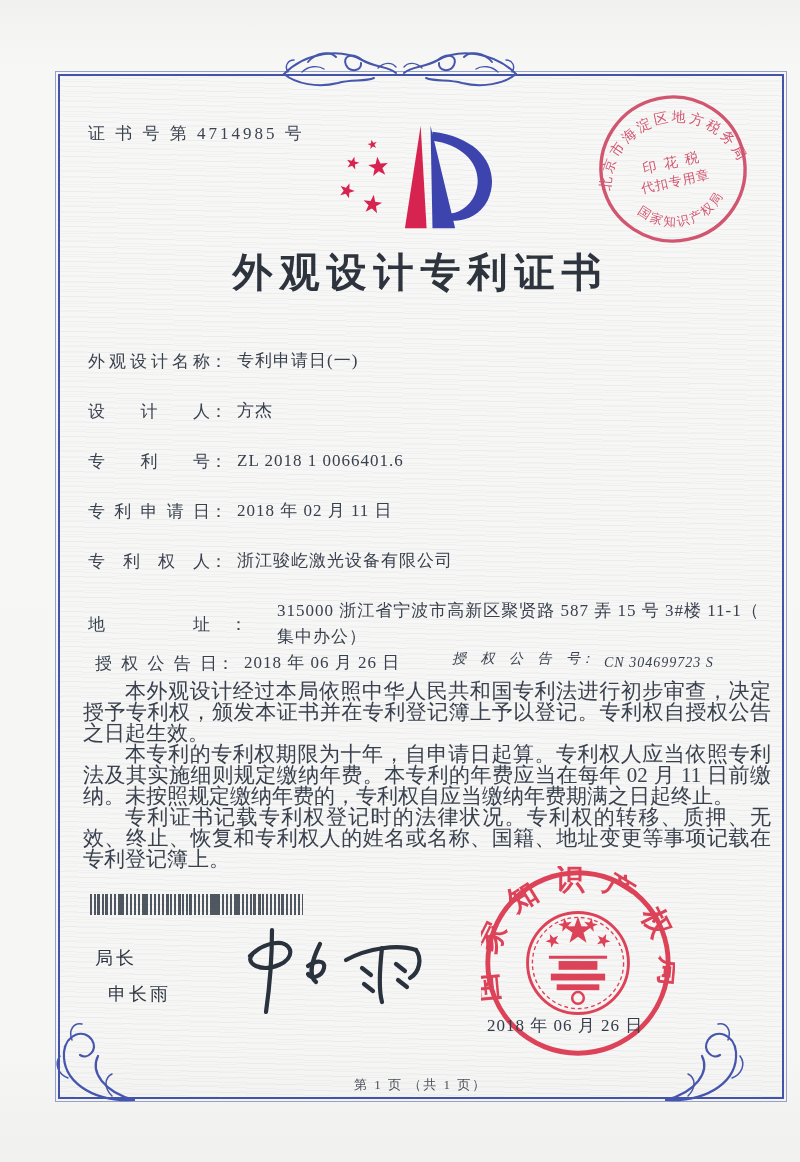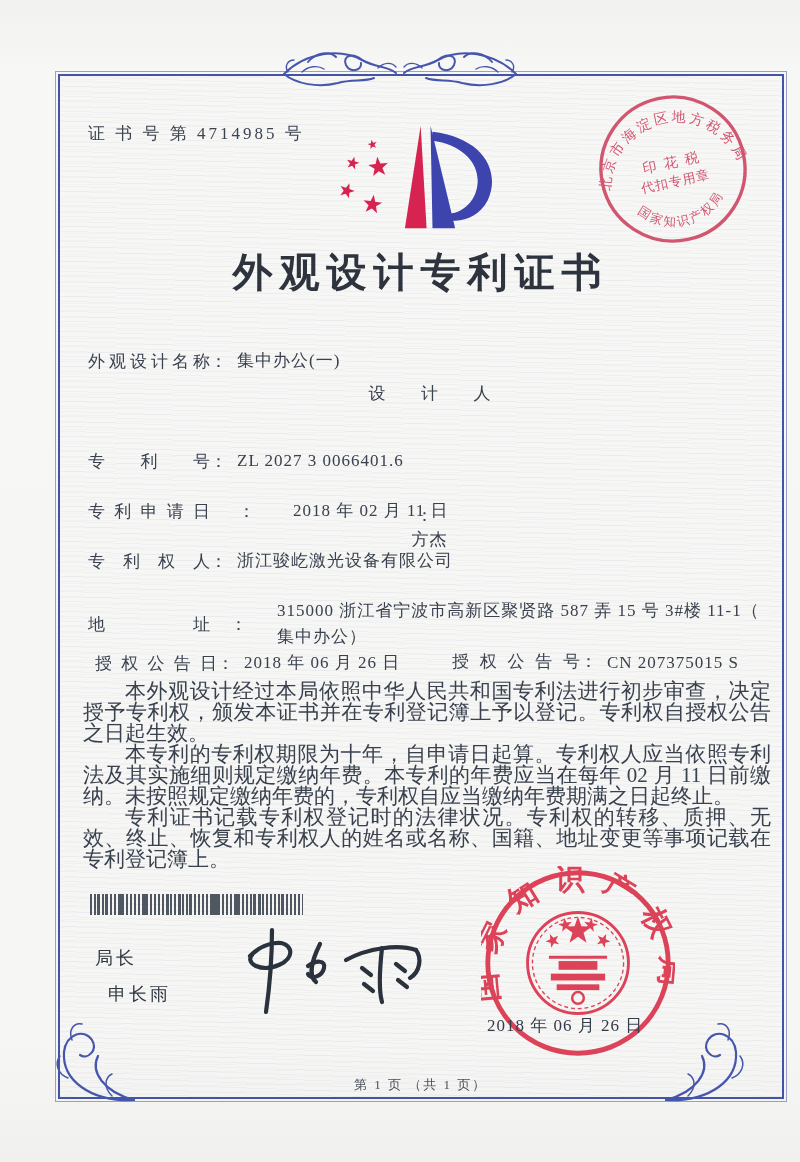--- a/index.html
+++ b/index.html
@@ -18,21 +18,21 @@
   }
   .ornament{position:absolute;pointer-events:none;}
   
   .cert-no{position:absolute;left:88px;top:122px;font-size:17px;letter-spacing:3px;color:#3c4350;}
   .title{position:absolute;left:0;top:245px;width:100%;text-align:center;
     font-size:40px;font-weight:700;letter-spacing:7px;color:#2e343e;}
   .field-row{position:absolute;left:88px;right:70px;font-size:17px;display:flex;align-items:center;}
   .flabel{display:inline-block;width:122px;text-align:justify;text-align-last:justify;color:#3a424f;flex:0 0 122px;}
   .fcolon{display:inline-block;margin-right:10px;color:#3a424f;}
   .fval{letter-spacing:1px;color:#39414e;white-space:pre-line;flex:1;line-height:26px;}
-  .auth-right{position:absolute;left:452px;top:650px;font-size:17px;display:flex;}
+  .auth-right{position:absolute;left:452px;top:650px;font-size:14px;display:flex;font-style:italic;}
   .paras{position:absolute;left:83px;right:70px;top:681px;font-size:21px;line-height:21px;text-align:justify;}
   .paras p{margin:0;text-indent:2em;}
   .barcode{position:absolute;left:90px;top:894px;width:213px;height:21px;
     background:
       repeating-linear-gradient(90deg,#333c47 0 2px,transparent 2px 4px),
       repeating-linear-gradient(90deg,transparent 0 7px,#333c47 7px 10px,transparent 10px 23px),
       repeating-linear-gradient(90deg,transparent 0 15px,#333c47 15px 17px,transparent 17px 37px);
     opacity:.85;
   }
   .sig-position{position:absolute;left:95px;top:946px;font-size:18px;letter-spacing:3px;color:#2f3742;}
@@ -132,33 +132,33 @@
       <text x="80" y="78" font-size="14" letter-spacing="2" text-anchor="middle">印 花 税</text>
       <text x="80" y="97" font-size="13" letter-spacing="1" text-anchor="middle">代扣专用章</text>
     </g>
   </svg>
 
   <div class="title">外观设计专利证书</div>
 
   <div class="field-row" style="top:348px;">
     <span class="flabel">外观设计名称</span>
       <span class="fcolon">：</span>
-      <span class="fval">集中办公(一)</span>
-  </div>
-  <div class="field-row" style="top:382px;flex-direction:column;">
+      <span class="fval">专利申请日(一)</span>
+  </div>
+  <div class="field-row" style="top:398px;">
     <span class="flabel">设计人</span>
       <span class="fcolon">：</span>
       <span class="fval">方杰</span>
   </div>
   <div class="field-row" style="top:448px;">
     <span class="flabel">专利号</span>
       <span class="fcolon">：</span>
-      <span class="fval">ZL 2027 3 0066401.6</span>
-  </div>
-  <div class="field-row" style="top:498px;gap:28px;">
+      <span class="fval">ZL 2018 1 0066401.6</span>
+  </div>
+  <div class="field-row" style="top:498px;">
     <span class="flabel">专利申请日</span>
       <span class="fcolon">：</span>
       <span class="fval">2018 年 02 月 11 日</span>
   </div>
   <div class="field-row" style="top:548px;">
     <span class="flabel">专利权人</span>
       <span class="fcolon">：</span>
       <span class="fval">浙江骏屹激光设备有限公司</span>
   </div>
   <div class="field-row" style="top:598px;gap:20px;">
@@ -168,21 +168,21 @@
 集中办公）</span>
   </div>
   <div class="field-row" style="top:650px;right:360px;margin-left:7px;">
     <span class="flabel">授权公告日</span>
       <span class="fcolon">：</span>
       <span class="fval">2018 年 06 月 26 日</span>
   </div>
   <div class="auth-right">
     <span class="flabel" style="width:128px;flex:0 0 128px;">授权公告号</span>
       <span class="fcolon">：</span>
-      <span class="fval">CN 207375015 S</span>
+      <span class="fval">CN 304699723 S</span>
   </div>
 
   <div class="paras">
     <p>本外观设计经过本局依照中华人民共和国专利法进行初步审查，决定授予专利权，颁发本证书并在专利登记簿上予以登记。专利权自授权公告之日起生效。</p>
     <p>本专利的专利权期限为十年，自申请日起算。专利权人应当依照专利法及其实施细则规定缴纳年费。本专利的年费应当在每年 02 月 11 日前缴纳。未按照规定缴纳年费的，专利权自应当缴纳年费期满之日起终止。</p>
     <p>专利证书记载专利权登记时的法律状况。专利权的转移、质押、无效、终止、恢复和专利权人的姓名或名称、国籍、地址变更等事项记载在专利登记簿上。</p>
   </div>
 
   <div class="barcode"></div>
 

